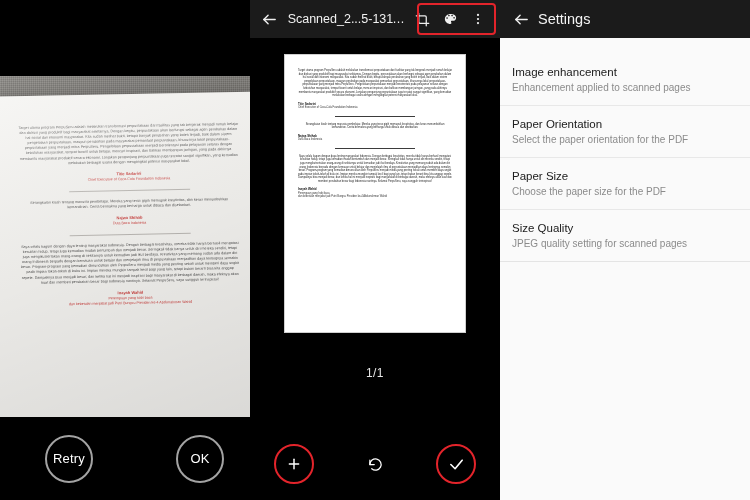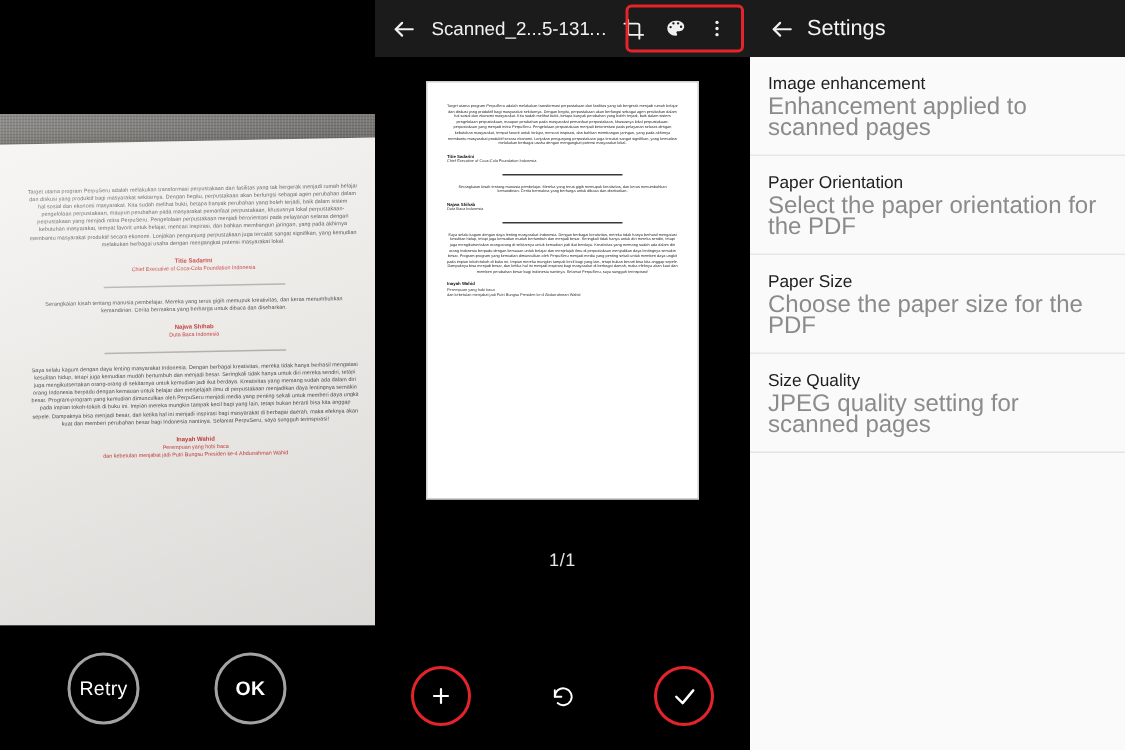--- a/index.html
+++ b/index.html
@@ -44,21 +44,21 @@
     position:absolute; left:0; top:417px; width:250px; height:83px; background:#000; z-index:6;
   }
   .cam-btn {
     position:absolute; top:50%; transform:translateY(-50%);
     width:48px; height:48px; border-radius:50%;
     border:2px solid #a3a3a3; background:transparent;
     color:#fff; font-size:13px; display:flex; align-items:center; justify-content:center;
     cursor:pointer; letter-spacing:.2px;
   }
   .cam-btn.retry { left:45px; }
-  .cam-btn.ok { left:143px;font-weight:bold; }
+  .cam-btn.ok { left:176px; }
 
   
   .panel-editor {
     position:relative; width:250px; height:500px; background:#000;
     flex:0 0 250px; overflow:hidden;
   }
   .ed-appbar {
     position:relative; height:38px; background:#1b1b1b;
     display:flex; align-items:center; padding:0 8px; gap:0;
   }
@@ -94,25 +94,25 @@
 
   
   .panel-settings {
     position:relative; width:250px; height:500px; background:#fafafa;
     flex:0 0 250px; overflow:hidden;
   }
   .set-appbar {
     height:38px; background:#1b1b1b; display:flex; align-items:center; padding:0 8px; 
   }
   .set-title { color:#f4f4f4; font-size:14.5px; padding-left:4px; }
-  .set-list { background:#fafafa; }
+  .set-list { background:#fafafa;margin-top:16px; }
   .set-item { padding:11px 12px 10px 12px; cursor:pointer; background:#fafafa; }
   .set-item + .set-item { border-top:1px solid #e8e8e8; }
   .set-label { font-size:11.5px; color:#202020; line-height:15px; }
-  .set-desc { font-size:16px; color:#8b8b8b; line-height:14px; margin-top:1px; }
+  .set-desc { font-size:10px; color:#8b8b8b; line-height:14px; margin-top:1px; }
   .set-divider { height:1px; background:#e4e4e4; }
 
   .ic { display:block; }
 </style>
 </head>
 <body>
 
 <div class="screen">
 
   <div class="panel-preview">

